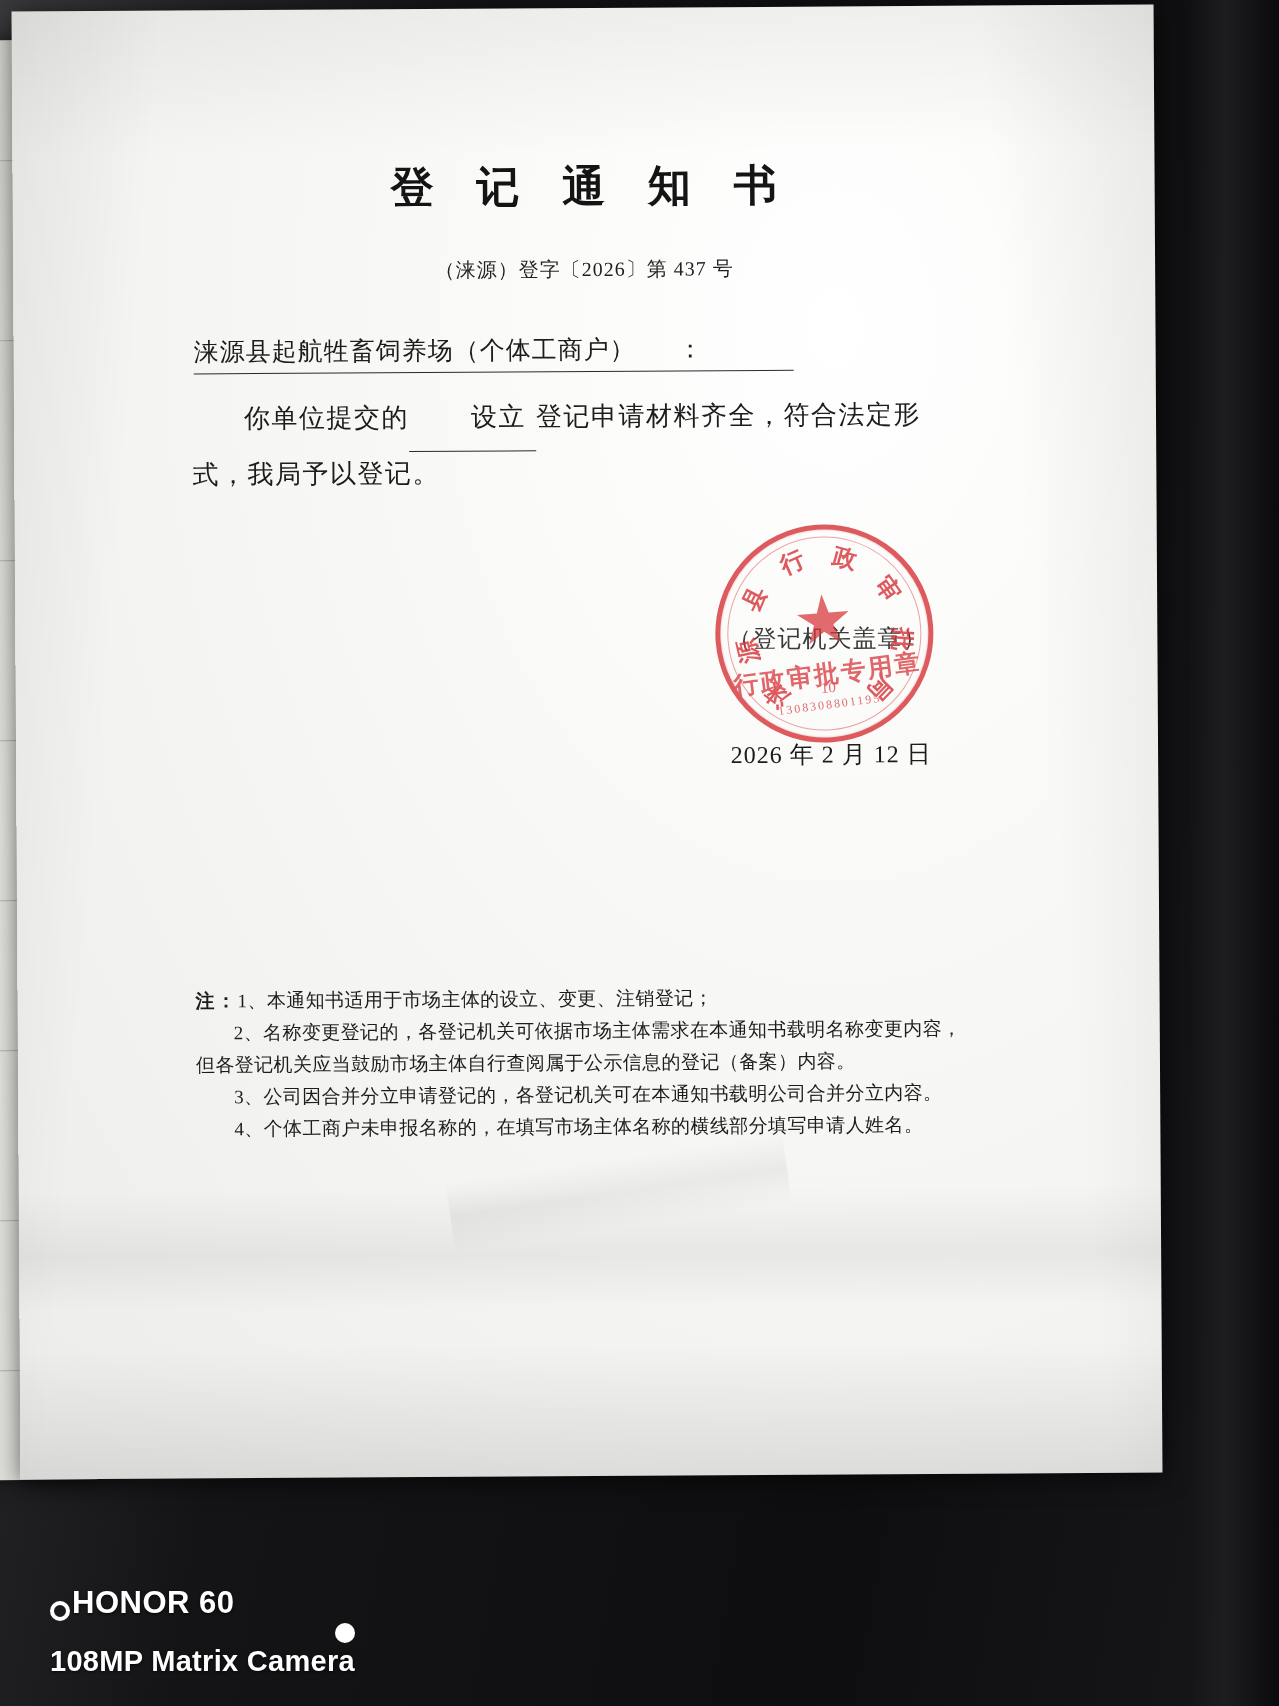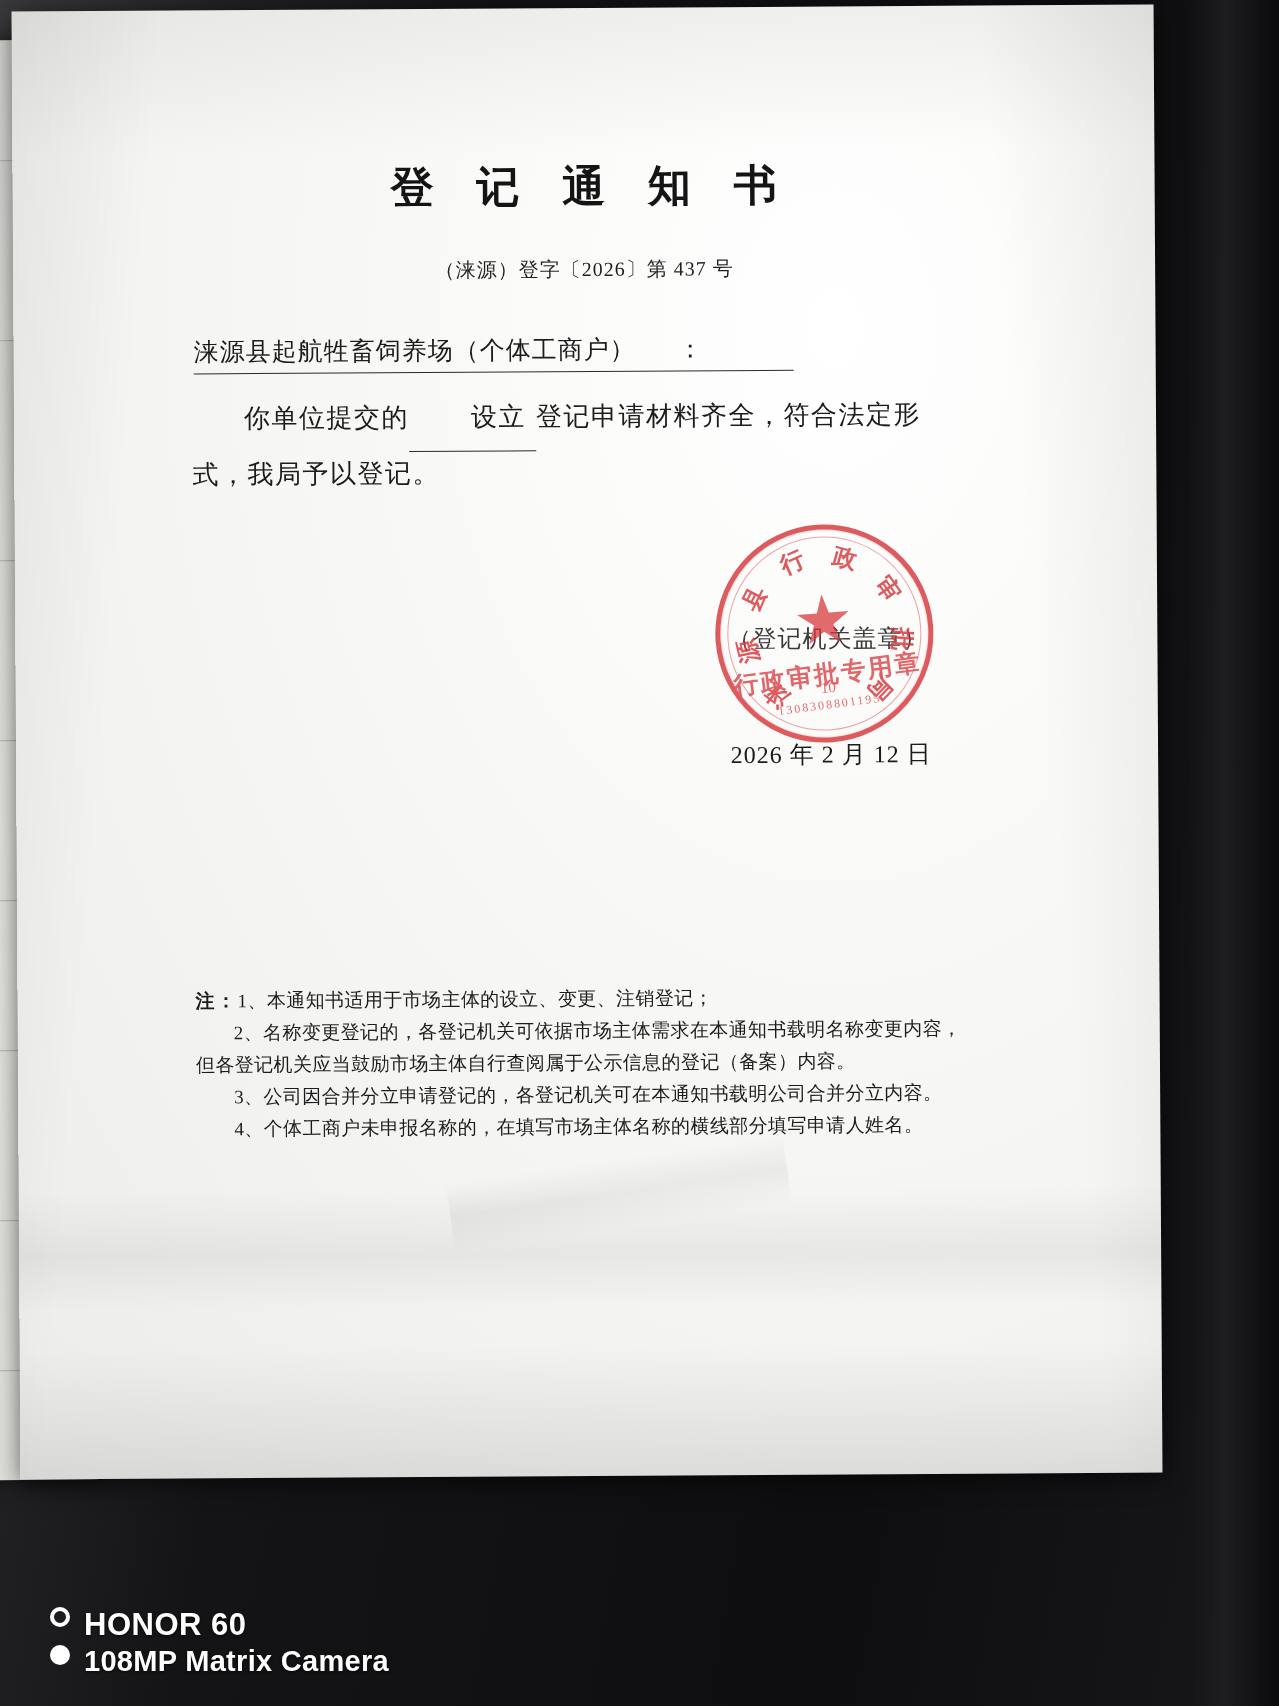--- a/index.html
+++ b/index.html
@@ -275,22 +275,22 @@
 
   
   .watermark {
     position: absolute;
     left: 50px;
     bottom: 28px;
     color: #ffffff;
     font-family: "Liberation Sans", sans-serif;
     text-shadow: 0 1px 3px rgba(0,0,0,.8);
   }
-  .wm-row { display: flex; align-items: flex-start; gap: 14px; }
-  .wm-row + .wm-row { margin-top: 2px; }
+  .wm-row { display: flex; align-items: flex-end; gap: 2px; }
+  .wm-row + .wm-row { margin-top: 2px; flex-direction: column; }
   .wm-ring {
     width: 20px; height: 20px;
     border: 4px solid #ffffff;
     border-radius: 50%;
     box-sizing: border-box;
   }
   .wm-dot {
     width: 20px; height: 20px;
     background: #ffffff;
     border-radius: 50%;

